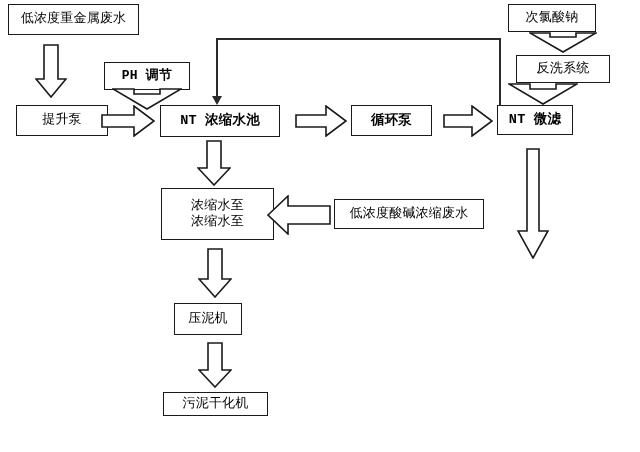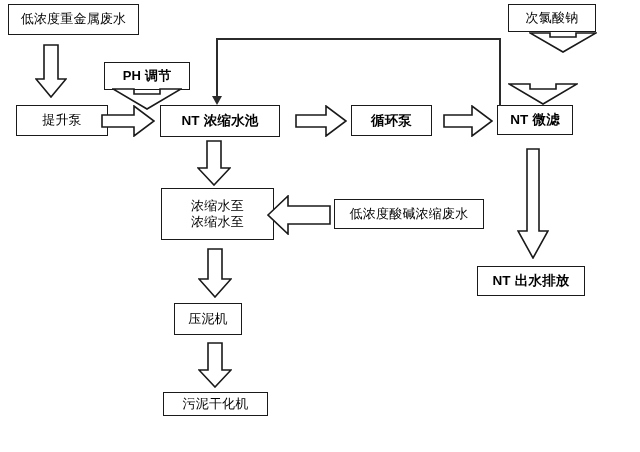--- a/index.html
+++ b/index.html
@@ -25,20 +25,21 @@
     background: #ffffff;
     color: #000000;
     display: flex;
     align-items: center;
     justify-content: center;
     text-align: center;
     line-height: 1.15;
     font-size: 13px;
     letter-spacing: 0.2px;
     padding: 10px 3px;
+    font-family: Liberation Mono, monospace;
   }
   .box.bold {
     font-weight: bold;
     font-size: 13.5px;
   }
   .box.two-line {
     flex-direction: column;
     line-height: 1.25;
   }
   .box.two-line span { display: block; }
@@ -84,22 +85,22 @@
   <div class="box bold" style="left:160px; top:105px; width:120px; height:32px;">NT 浓缩水池</div>
 
   <div class="box" style="left:104px; top:62px; width:86px; height:28px; font-weight:600;">PH 调节</div>
 
   <div class="box bold" style="left:351px; top:105px; width:81px; height:31px;">循环泵</div>
 
   <div class="box bold" style="left:497px; top:105px; width:76px; height:30px;">NT 微滤</div>
 
   <div class="box" style="left:508px; top:4px; width:88px; height:28px;">次氯酸钠</div>
 
+  <div class="box" style="left:516px; top:55px; width:94px; height:28px;">反洗系统</div>
 
-  <div class="box bold" style="left:477px; top:266px; width:108px; height:30px;">NT 出水排放</div>
 
   <div class="box two-line" style="left:161px; top:188px; width:113px; height:52px;">
     <span>浓缩水至</span>
     <span>浓缩水至</span>
   </div>
 
   <div class="box" style="left:334px; top:199px; width:150px; height:30px;">低浓度酸碱浓缩废水</div>
 
   <div class="box" style="left:174px; top:303px; width:68px; height:32px;">压泥机</div>
 

